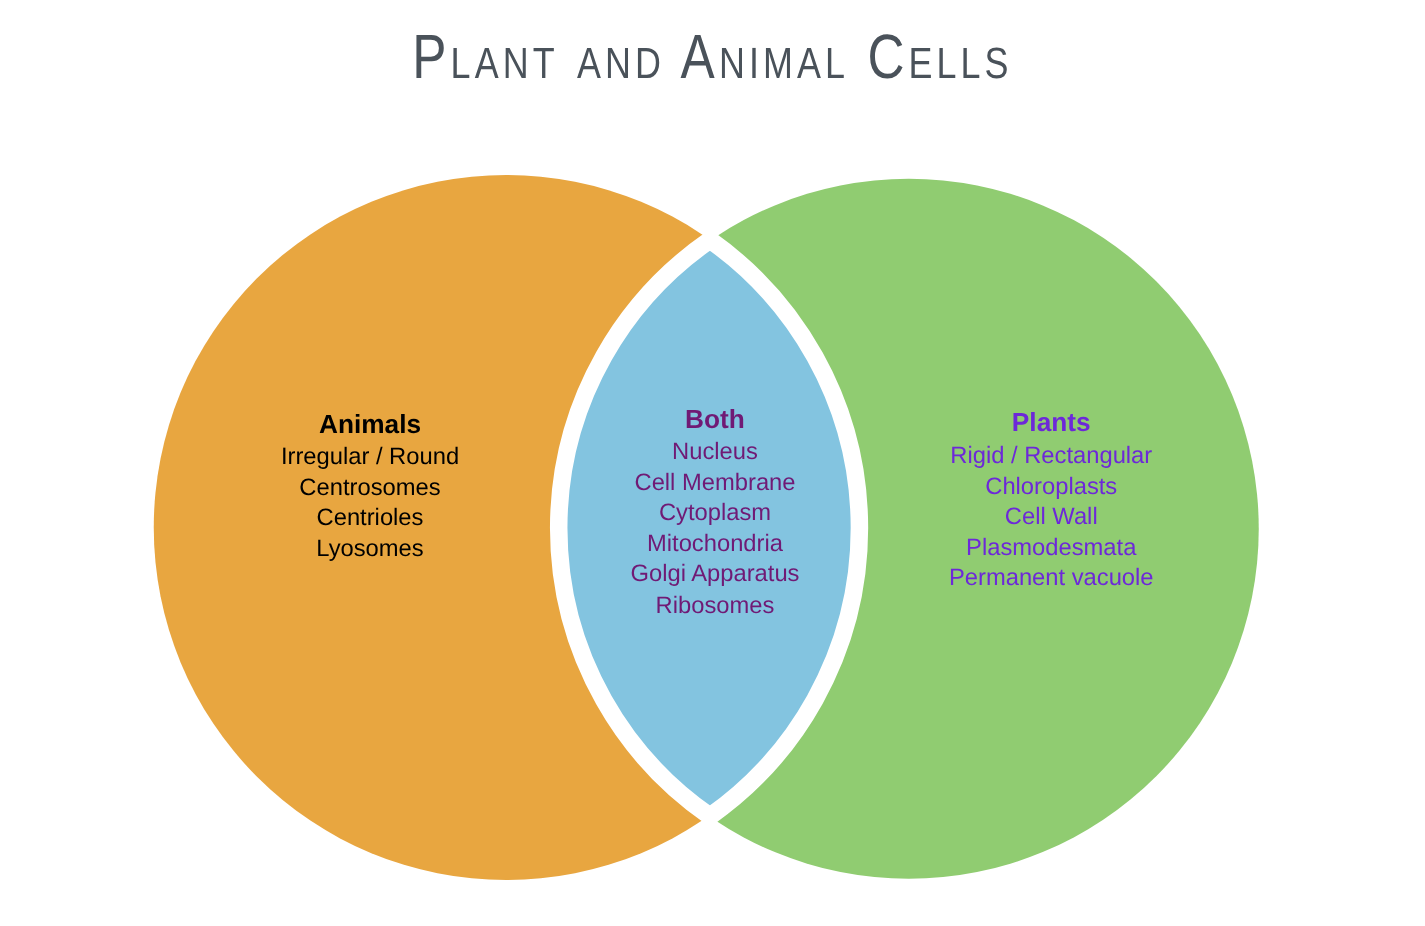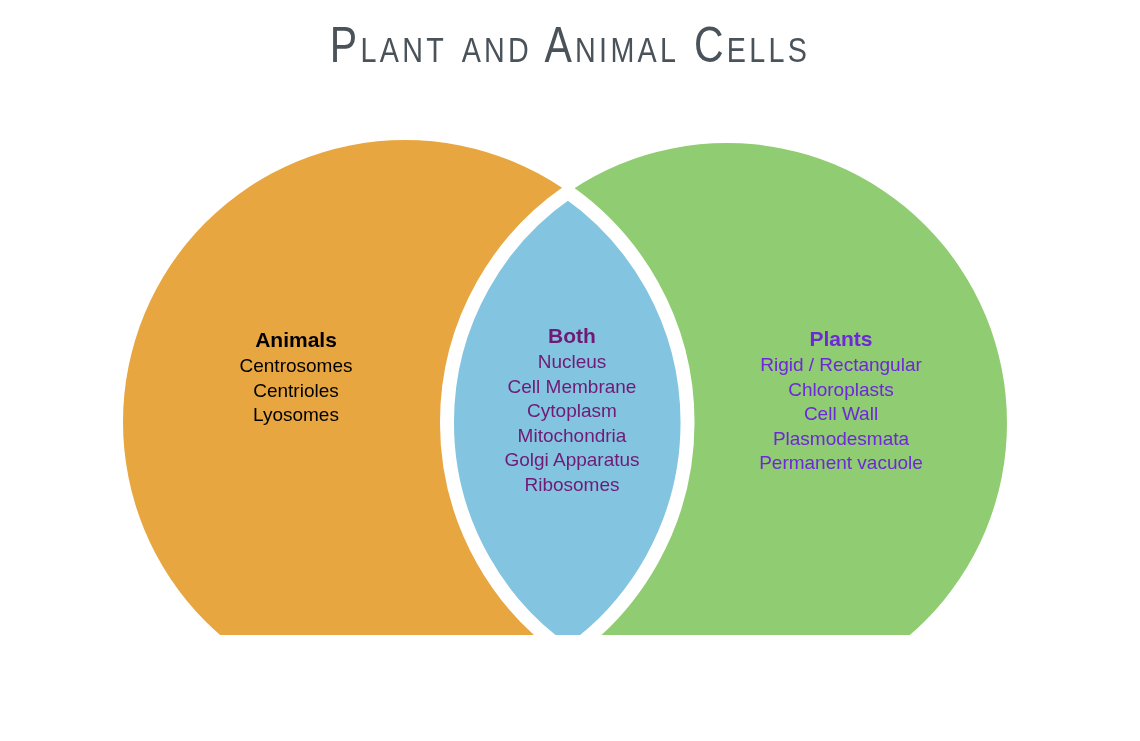--- a/index.html
+++ b/index.html
@@ -3,21 +3,21 @@
 <meta charset="utf-8">
 <style>
   html, body {
     margin: 0;
     padding: 0;
     background: #ffffff;
   }
   .stage {
     position: relative;
     width: 1140px;
-    height: 635px;
+    height: 741px;
     background: #ffffff;
     overflow: hidden;
     font-family: "Liberation Sans", sans-serif;
   }
   .title {
     position: absolute;
     top: 16px;
     left: 0;
     width: 100%;
     margin: 0;
@@ -65,20 +65,21 @@
   <h1 class="title">Plant and Animal Cells</h1>
 
   <svg class="venn-svg" width="1140" height="741" viewBox="0 0 1140 741" aria-hidden="true">
     <circle cx="405" cy="422" r="282" fill="#E8A640"></circle>
     <circle cx="727" cy="423" r="280" fill="#90CC71"></circle>
     <path d="M 568 192 A 282 282 0 0 1 568 653 A 280 280 0 0 1 568 192 Z" stroke-width="14" stroke="#ffffff" fill="#83C4E0"></path>
   </svg>
 
   <div class="section section-animals">
     <div class="vheading">Animals</div>
+    <div class="vitem">Irregular / Round</div>
     <div class="vitem">Centrosomes</div>
     <div class="vitem">Centrioles</div>
     <div class="vitem">Lyosomes</div>
   </div>
 
   <div class="section section-both">
     <div class="vheading">Both</div>
     <div class="vitem">Nucleus</div>
     <div class="vitem">Cell Membrane</div>
     <div class="vitem">Cytoplasm</div>

